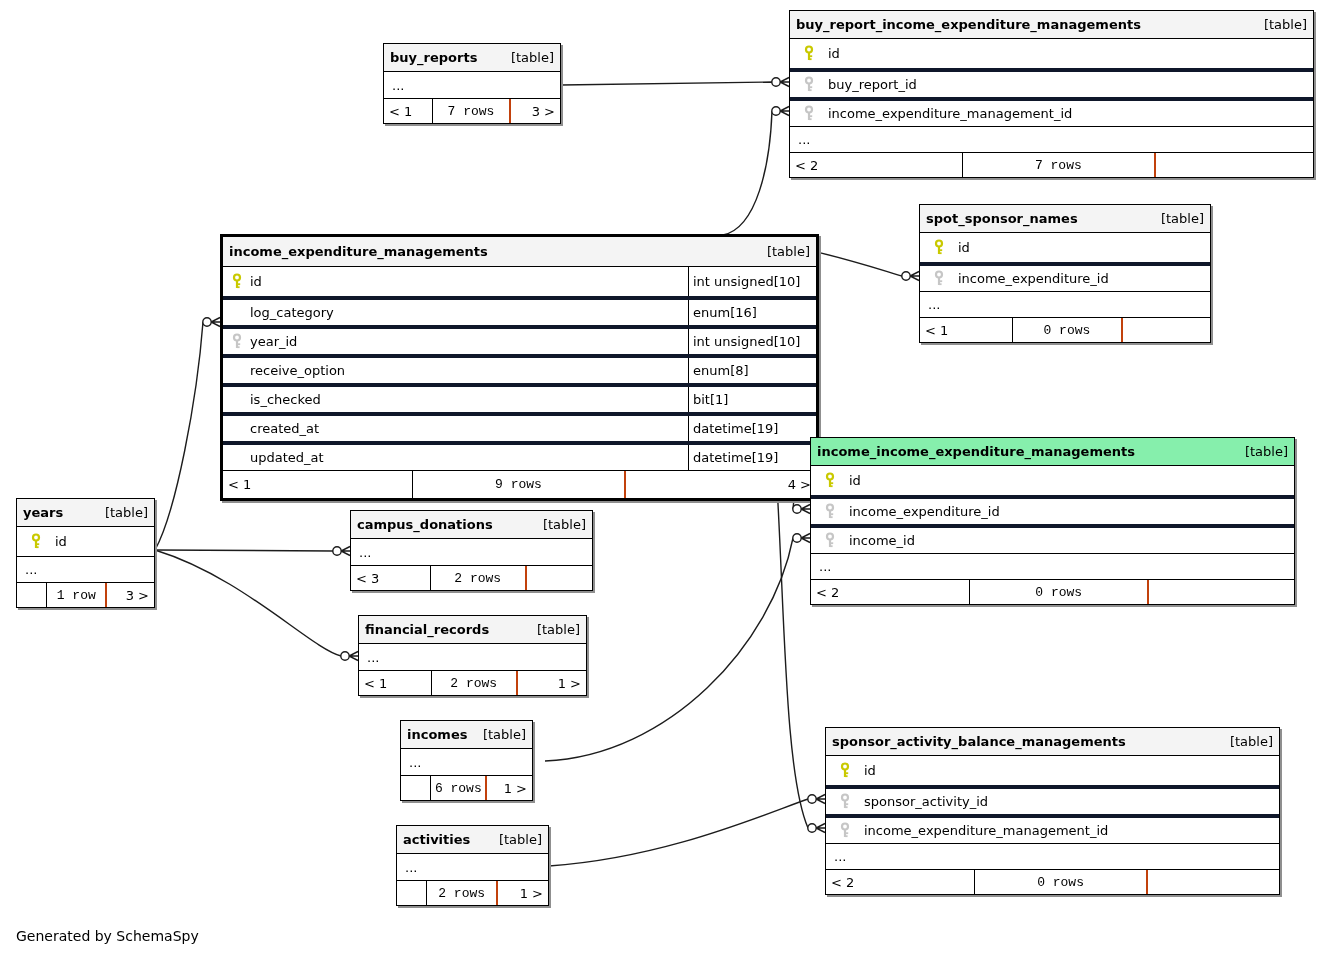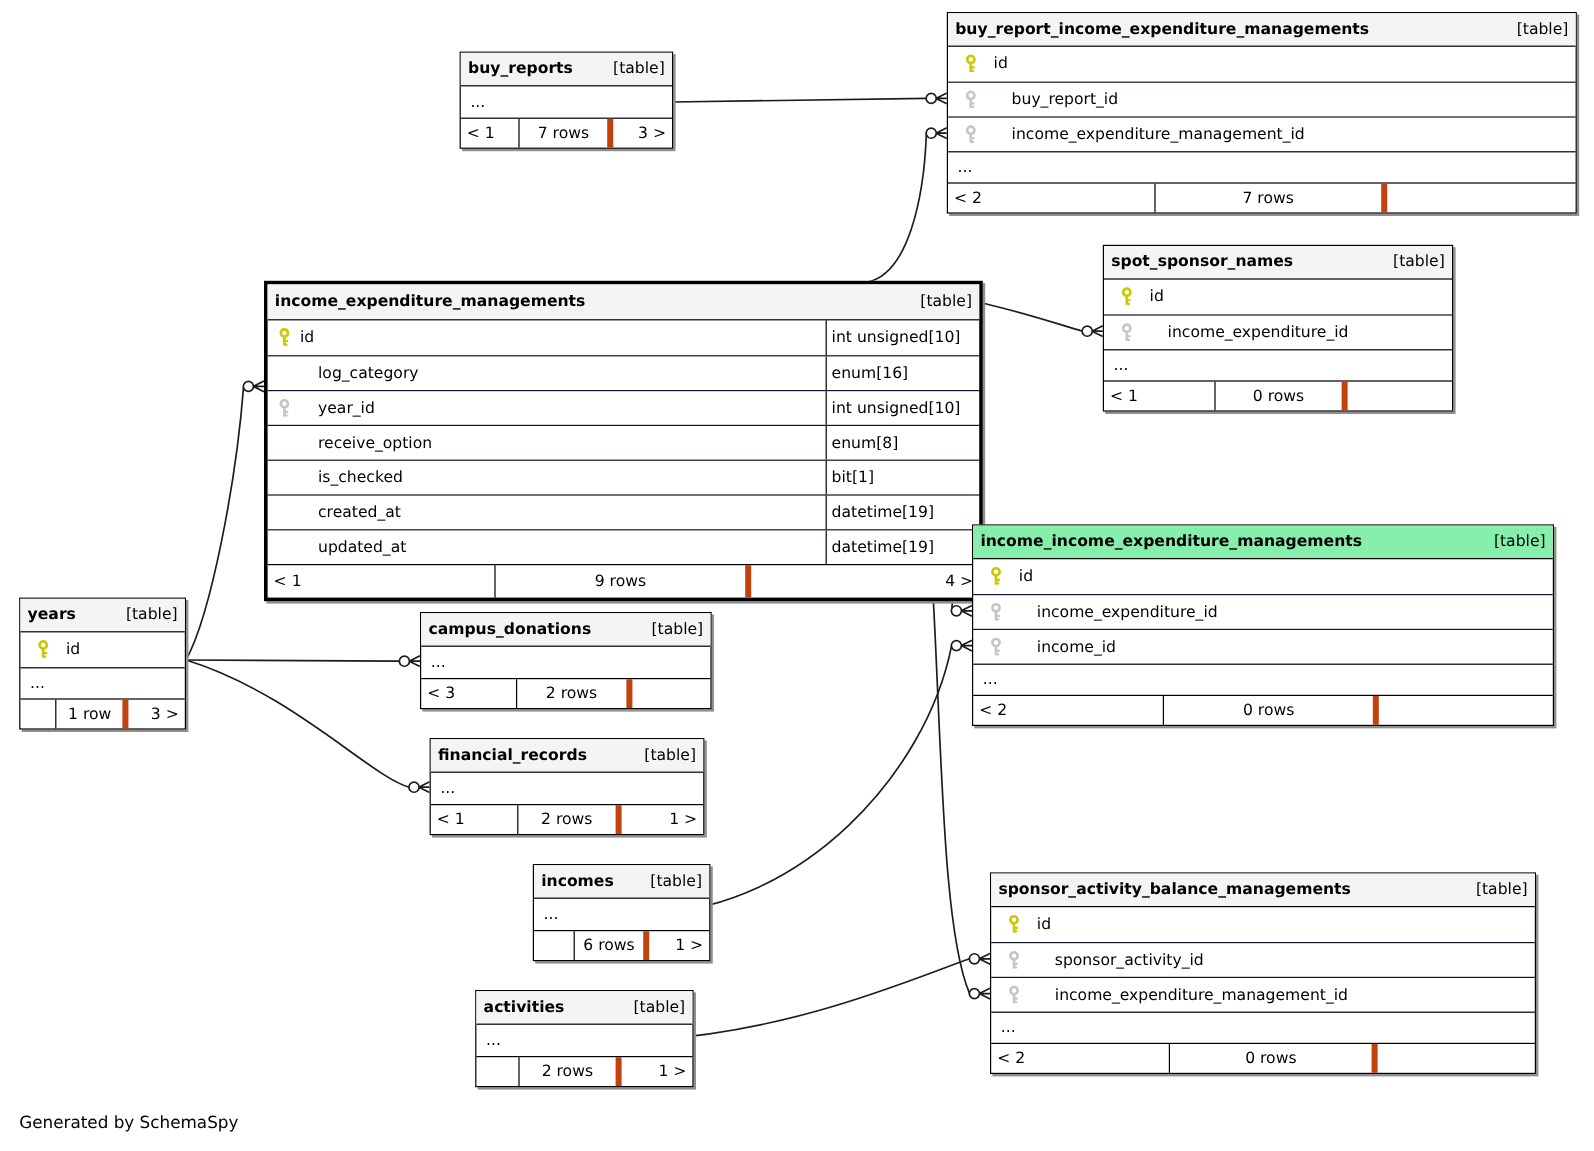--- a/index.html
+++ b/index.html
@@ -14,35 +14,35 @@
   }
   .tbl.emph{border:3px solid #000;}
   .hd{
     height:28px;display:flex;align-items:center;justify-content:space-between;
     padding:0 6px;background:#f4f4f4;border-bottom:1px solid #000;box-sizing:border-box;
   }
   .emph .hd{height:30px;}
   .nm{font-weight:bold;white-space:nowrap;}
   .tag{white-space:nowrap;}
   .row{height:29px;display:flex;align-items:center;box-sizing:border-box;}
-  .row + .row{border-top:1px solid #0f172a;gap:15px;}
+  .row + .row{border-top:4px solid #0f172a;}
   .kic{width:22px;margin-left:8px;display:flex;align-items:center;justify-content:center;flex:0 0 auto;}
   .emph .kic{width:18px;margin-left:5px;}
   .cn{white-space:nowrap;margin-left:8px;flex:1 1 auto;overflow:hidden;}
   .emph .cn{margin-left:4px;}
   .ct{flex:0 0 128px;align-self:stretch;display:flex;align-items:center;border-left:1px solid #000;
       padding-left:4px;white-space:nowrap;box-sizing:border-box;}
   .ell{height:26px;display:flex;align-items:center;padding-left:8px;box-sizing:border-box;}
   .row + .ell, .hd + .ell{border-top:0;}
   .row ~ .ell{border-top:1px solid #000;}
   .ft{height:25px;display:flex;border-top:1px solid #000;box-sizing:border-box;}
   .emph .ft{height:28px;}
   .fc{display:flex;align-items:center;box-sizing:border-box;white-space:nowrap;}
   .fc0{justify-content:flex-start;padding-left:5px;border-right:1px solid #000;}
-  .fc1{justify-content:center;border-right:5px solid #c2410c;}
+  .fc1{justify-content:center;border-right:2px solid #c2410c;font-family:Liberation Mono, monospace;}
   .fc2{justify-content:flex-end;padding-right:5px;}
   #gen-note{position:absolute;left:16px;top:928px;font-size:14px;z-index:2;}
 </style>
 </head>
 <body>
 
 <div id="canvas" style="background: rgb(255, 255, 255);">
   <svg id="rel-svg" width="1328" height="959">
       <g>
         <path d="M 561 85 L 772 82" fill="none" stroke="#1c1c1c" stroke-width="1.4"></path>
@@ -332,33 +332,33 @@
         <span class="nm">financial_records</span>
         <span class="tag">[table]</span>
       </div>
       <div class="ell">...</div>
       <div class="ft">
         <span class="fc fc0" style="width: 32%;">&lt; 1</span>
         <span class="fc fc1" style="width: 38%;">2 rows</span>
         <span class="fc fc2" style="width: 30%;">1 &gt;</span>
       </div>
     </div>
-    <div class="tbl" style="left: 400px; top: 720px; width: 148px; margin-left: 44px;">
+    <div class="tbl" style="left: 400px; top: 720px; width: 133px;">
       <div class="hd" style="background: rgb(244, 244, 244);">
         <span class="nm">incomes</span>
         <span class="tag">[table]</span>
       </div>
       <div class="ell">...</div>
       <div class="ft">
         <span class="fc fc0" style="width: 23%;"></span>
         <span class="fc fc1" style="width: 43%;">6 rows</span>
         <span class="fc fc2" style="width: 34%;">1 &gt;</span>
       </div>
     </div>
-    <div class="tbl" style="left: 396px; top: 825px; width: 182px;">
+    <div class="tbl" style="left: 396px; top: 825px; width: 153px;">
       <div class="hd" style="background: rgb(244, 244, 244);">
         <span class="nm">activities</span>
         <span class="tag">[table]</span>
       </div>
       <div class="ell">...</div>
       <div class="ft">
         <span class="fc fc0" style="width: 20%;"></span>
         <span class="fc fc1" style="width: 47%;">2 rows</span>
         <span class="fc fc2" style="width: 33%;">1 &gt;</span>
       </div>

